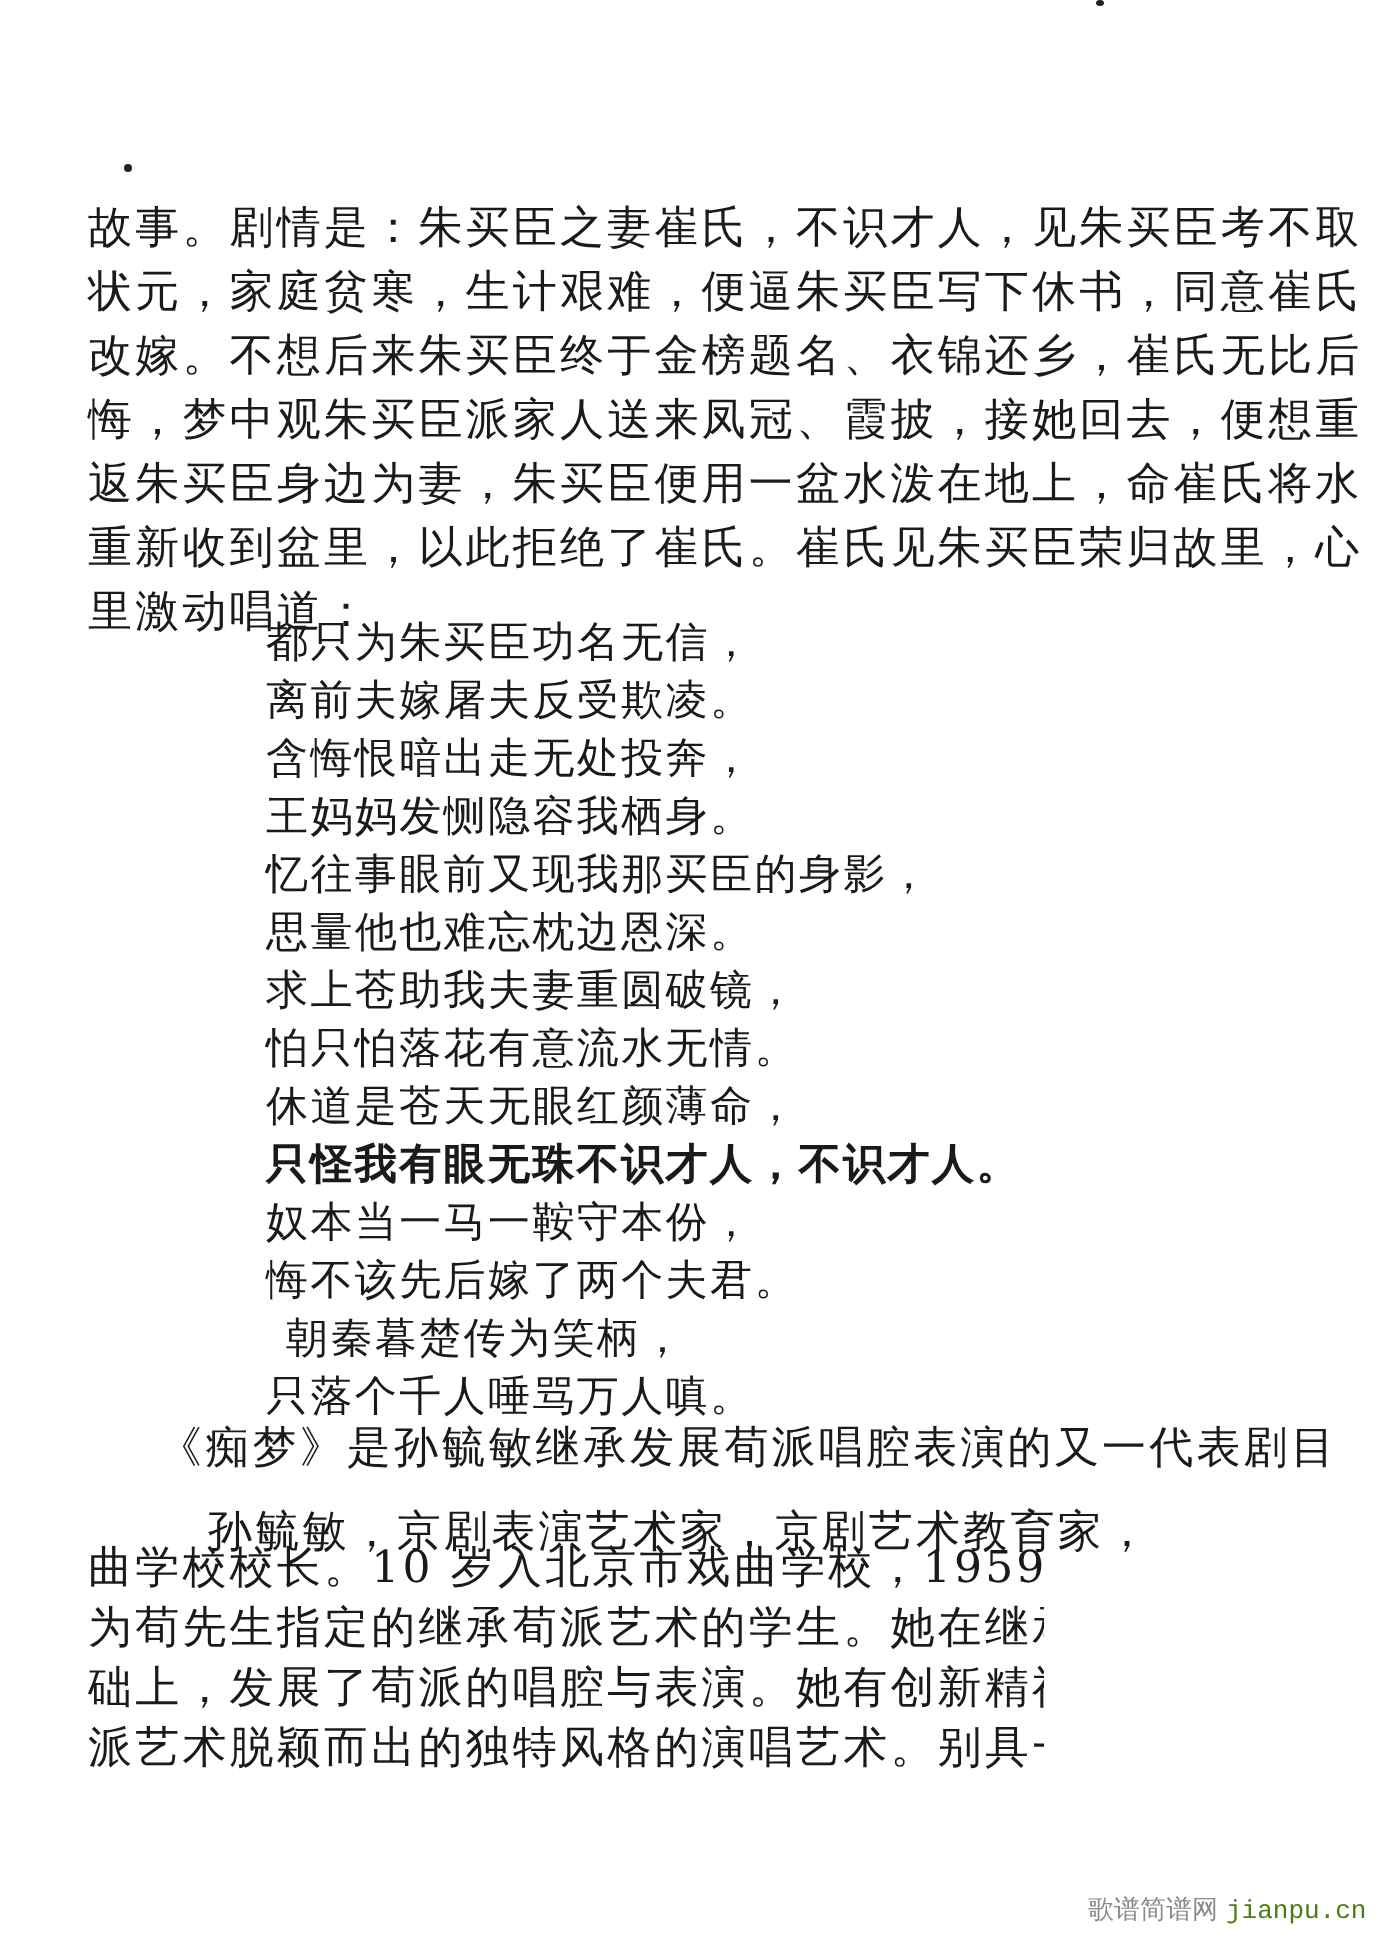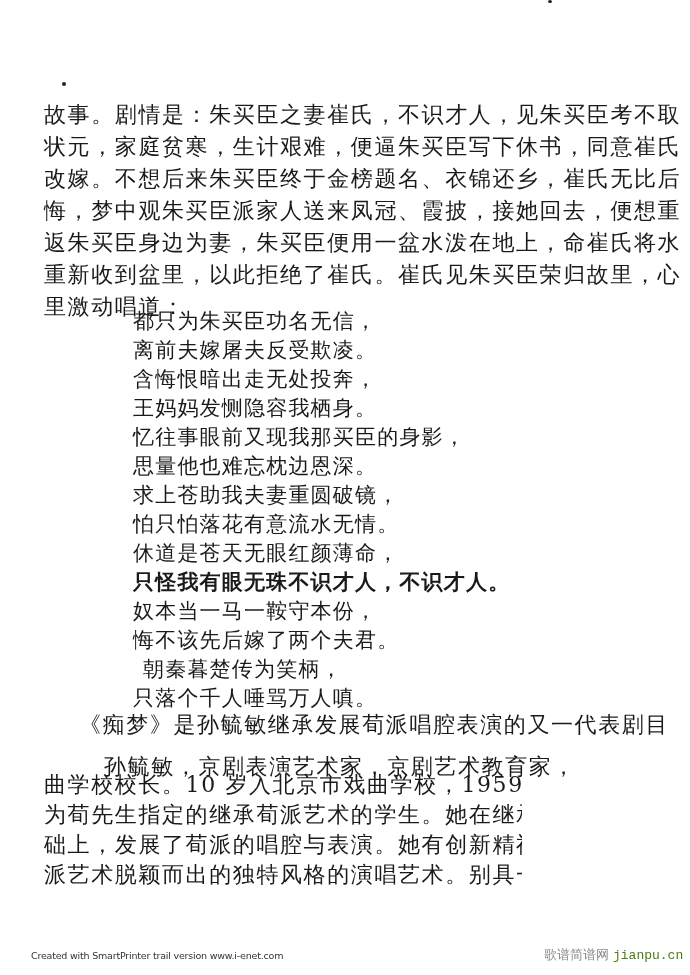--- a/index.html
+++ b/index.html
@@ -69,19 +69,18 @@
 
   <div class="prose" style="top:710px;">
     <div class="line" style="top:0px;left:35px;">《痴梦》是孙毓敏继承发展荀派唱腔表演的又一代表剧目</div>
     <div class="line cut" style="top:42px;left:35px;width:485px;margin-left:25px;">孙毓敏，京剧表演艺术家，京剧艺术教育家，</div>
     <div class="line cut" style="top:60px;width:478px;">曲学校校长。10 岁入北京市戏曲学校，1959 年入荀</div>
     <div class="line cut" style="top:90px;width:478px;">为荀先生指定的继承荀派艺术的学生。她在继承荀</div>
     <div class="line cut" style="top:120px;width:478px;">础上，发展了荀派的唱腔与表演。她有创新精神，</div>
     <div class="line cut" style="top:150px;width:478px;">派艺术脱颖而出的独特风格的演唱艺术。别具一格的</div>
   </div>
 
-  <div class="footer-left">Created with SmartPrinter trail version www.i-enet.com</div>
 
   <div class="footer-right">
     <span class="wm-cn">歌谱简谱网</span>
     <span class="wm-en">jianpu.cn</span>
   </div>
 </div>
 
 </body></html>

